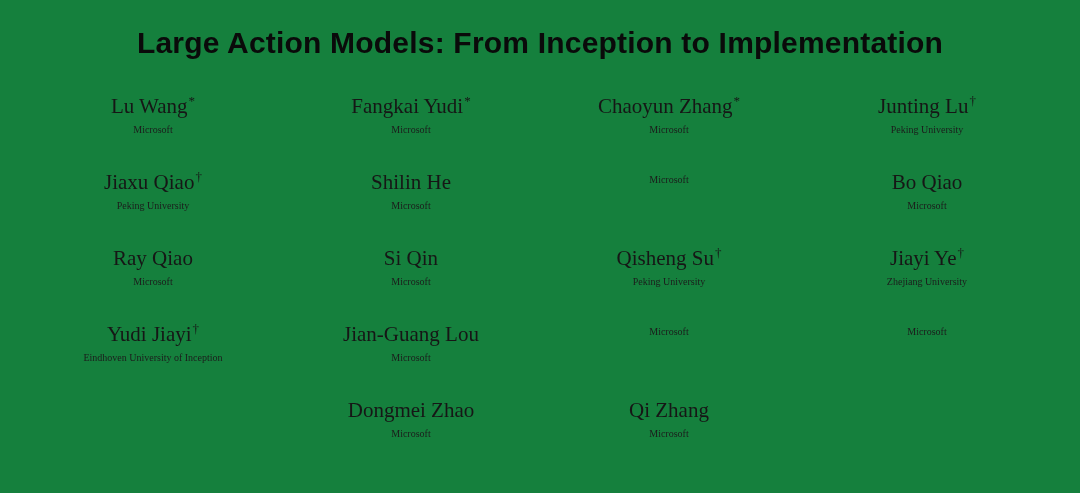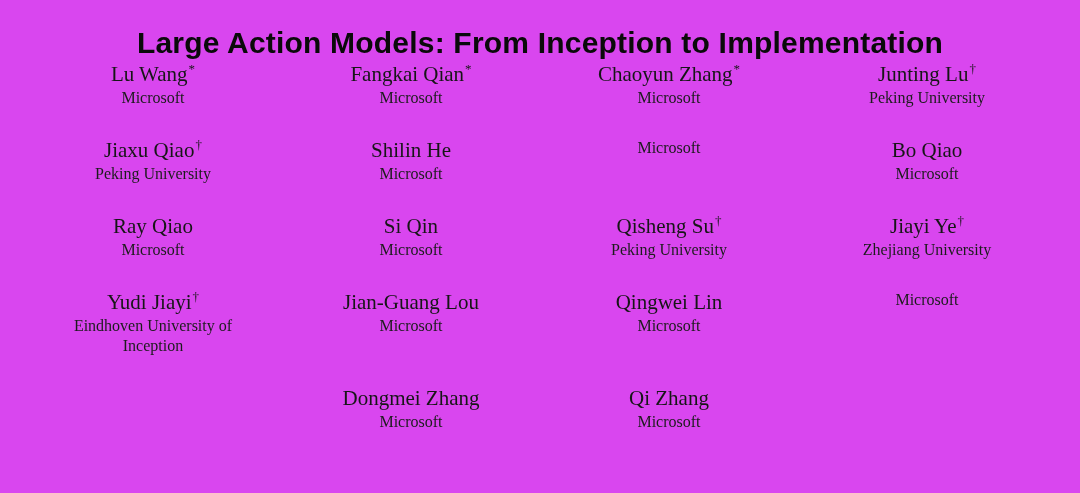--- a/index.html
+++ b/index.html
@@ -4,37 +4,38 @@
 <style>
   html, body {
     margin: 0;
     padding: 0;
     background: #ffffff;
   }
   .page {
     position: relative;
     width: 1080px;
     height: 493px;
-    background: #d946ef;
+    background: #15803d;
     overflow: hidden;
     font-family: "Liberation Serif", serif;
     color: #111111;
   }
   .paper-title {
     margin: 0;
     padding-top: 25px;
     text-align: center;
     font-family: "Liberation Sans", sans-serif;
     font-weight: 700;
     font-size: 30px;
     line-height: 36px;
     letter-spacing: 0.2px;
     color: #0a0a0a;
   }
   .authors-grid {
+    margin-top: 32px;
     padding: 0 24px;
   }
   .authors-row {
     display: grid;
     grid-template-columns: repeat(4, 1fr);
     margin-bottom: 29px;
   }
   .author {
     text-align: center;
   }
@@ -44,21 +45,21 @@
     color: #161616;
     white-space: nowrap;
   }
   .author-name sup {
     font-size: 13px;
     line-height: 0;
     vertical-align: super;
     margin-left: 1px;
   }
   .author-affil {
-    font-size: 16px;
+    font-size: 10px;
     line-height: 20px;
     color: #1c1c1c;
     max-width: 195px;
     margin: 1px auto 0 auto;
   }
   
   .authors-row.two-items .author:first-child { grid-column: 2; }
   .authors-row.two-items .author:last-child  { grid-column: 3; }
 </style>
 </head>
@@ -68,21 +69,21 @@
   <h1 class="paper-title">Large Action Models: From Inception to Implementation</h1>
 
   <div class="authors-grid" id="authors-grid">
       <div class="authors-row">
   <div class="author">
     <div class="author-name"><span class="nm">Lu Wang</span><sup>*</sup></div>
     <div class="author-affil">Microsoft</div>
   </div>
 
   <div class="author">
-    <div class="author-name"><span class="nm">Fangkai Qian</span><sup>*</sup></div>
+    <div class="author-name"><span class="nm">Fangkai Yudi</span><sup>*</sup></div>
     <div class="author-affil">Microsoft</div>
   </div>
 
   <div class="author">
     <div class="author-name"><span class="nm">Chaoyun Zhang</span><sup>*</sup></div>
     <div class="author-affil">Microsoft</div>
   </div>
 
   <div class="author">
     <div class="author-name"><span class="nm">Junting Lu</span><sup>†</sup></div>
@@ -135,31 +136,30 @@
     <div class="author-name"><span class="nm">Yudi Jiayi</span><sup>†</sup></div>
     <div class="author-affil">Eindhoven University of Inception</div>
   </div>
 
   <div class="author">
     <div class="author-name"><span class="nm">Jian-Guang Lou</span></div>
     <div class="author-affil">Microsoft</div>
   </div>
 
   <div class="author">
-    <div class="author-name"><span class="nm">Qingwei Lin</span></div>
     <div class="author-affil">Microsoft</div>
   </div>
 
   <div class="author">
     <div class="author-affil">Microsoft</div>
   </div>
 </div>
       <div class="authors-row two-items">
   <div class="author">
-    <div class="author-name"><span class="nm">Dongmei Zhang</span></div>
+    <div class="author-name"><span class="nm">Dongmei Zhao</span></div>
     <div class="author-affil">Microsoft</div>
   </div>
 
   <div class="author">
     <div class="author-name"><span class="nm">Qi Zhang</span></div>
     <div class="author-affil">Microsoft</div>
   </div>
 </div>
     </div>
 </div>

